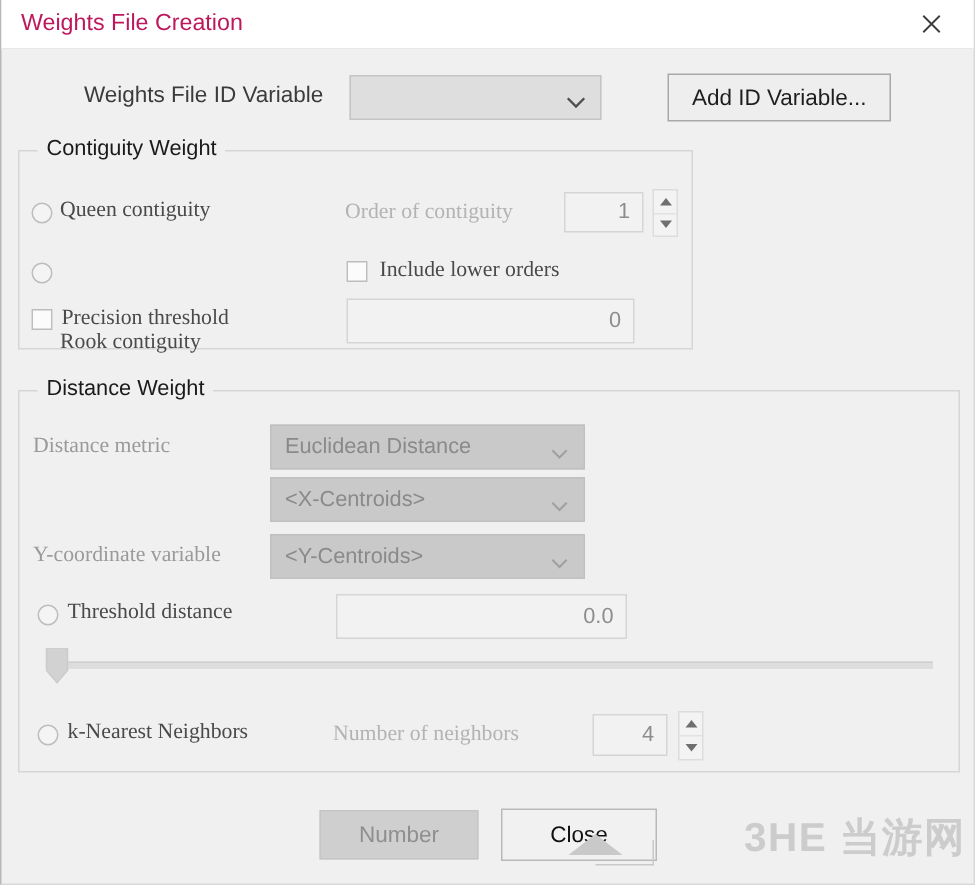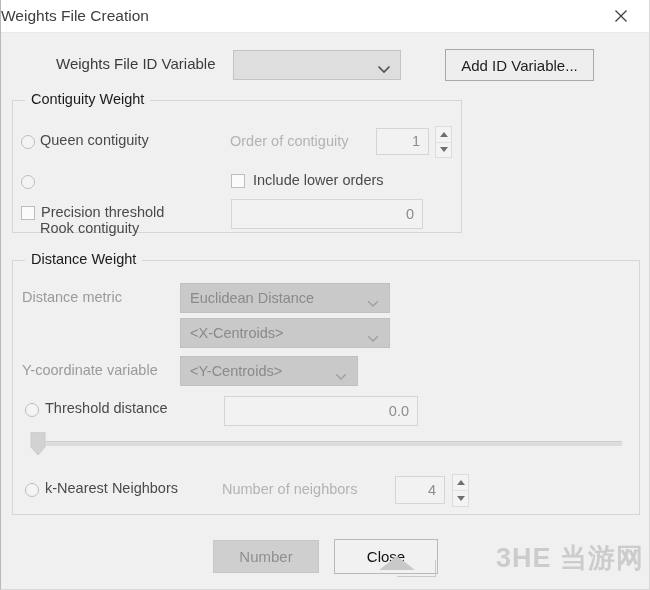--- a/index.html
+++ b/index.html
@@ -28,24 +28,24 @@
     position: absolute;
     left: 0; top: 0;
     width: 100%;
     height: 33px;
     background: #ffffff;
     border-bottom: 1px solid #e8e8e8;
     box-sizing: border-box;
   }
   .title-text {
     position: absolute;
-    left: 0;
+    left: 13px;
     top: 7px;
     font-size: 15.5px;
-    color: #404040;
+    color: #be185d;
     white-space: nowrap;
     text-align: right;
   }
   .close-btn {
     position: absolute;
     right: 6px;
     top: 0;
     width: 44px;
     height: 32px;
     display: flex;
@@ -142,20 +142,21 @@
     height: 14px;
     border: 1.5px solid #bdbdbd;
     box-sizing: border-box;
     background: #fbfbfb;
     cursor: pointer;
   }
   .ctl-label {
     position: absolute;
     font-size: 14.5px;
     white-space: nowrap;
+    font-family: Liberation Serif, serif;
   }
   .lbl-dark  { color: #4a4a4a; }
   .lbl-muted { color: #b3b3b3; }
   .lbl-mid   { color: #9a9a9a; }
 
   .textfield {
     position: absolute;
     background: #f2f2f2;
     border: 1px solid #d5d5d5;
     box-sizing: border-box;
@@ -372,21 +373,21 @@
     <div class="combo-disabled" style="left:167px; top:57px; width:210px; height:30px;">
       <span>&lt;X-Centroids&gt;</span>
       <span class="chev">
         <svg width="12" height="8" viewBox="0 0 12 8">
             <path d="M1.2 1.2 L6 6 L10.8 1.2" stroke="#a0a0a0" stroke-width="1.4" fill="none"></path>
           </svg>
       </span>
     </div>
 
     <div class="ctl-label lbl-mid" style="left:9px; top:101px;">Y-coordinate variable</div>
-    <div class="combo-disabled" style="left:167px; top:95px; width:178px; height:30px;">
+    <div class="combo-disabled" style="left:167px; top:95px; width:210px; height:30px;">
       <span>&lt;Y-Centroids&gt;</span>
       <span class="chev">
         <svg width="12" height="8" viewBox="0 0 12 8">
             <path d="M1.2 1.2 L6 6 L10.8 1.2" stroke="#a0a0a0" stroke-width="1.4" fill="none"></path>
           </svg>
       </span>
     </div>
 
     <div class="radio" style="left:12px; top:142px;"></div>
     <div class="ctl-label lbl-dark" style="left:32px; top:139px;">Threshold distance</div>

